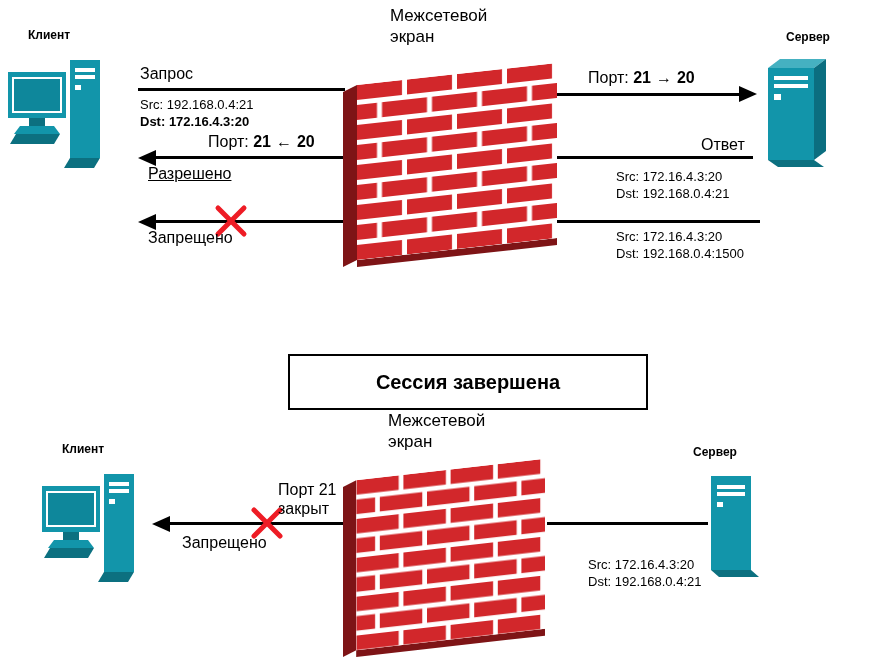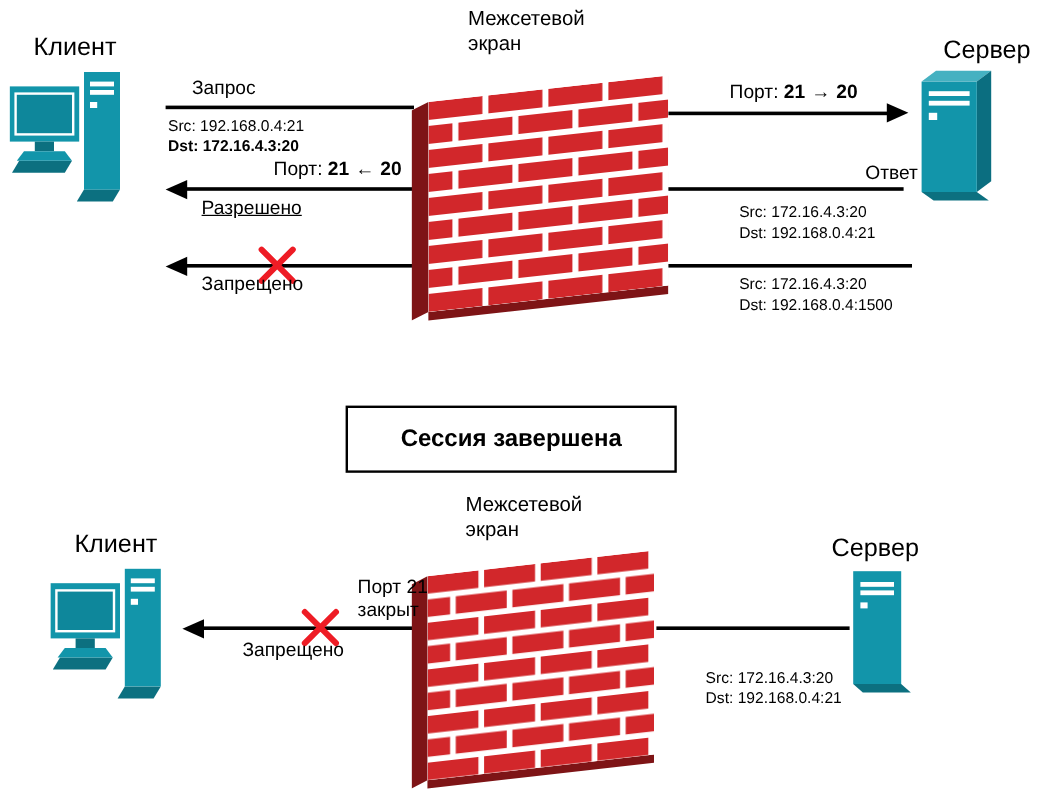--- a/index.html
+++ b/index.html
@@ -2,23 +2,23 @@
 <html><head>
 <meta charset="utf-8">
 <style>
   * { margin:0; padding:0; box-sizing:border-box; }
   html,body { background:#ffffff; }
   .page {
     position:relative; width:871px; height:661px; background:#ffffff;
     font-family:"Liberation Sans", sans-serif; color:#000; overflow:hidden;
   }
   .abs { position:absolute; }
-  .title { font-size:21px; white-space:nowrap; }
+  .title { font-size:12px; white-space:nowrap;font-weight:bold; }
   .title2 { font-size:17px; line-height:21px; white-space:nowrap; }
-  .lbl { font-size:16px; white-space:nowrap;margin-left:20px; }
+  .lbl { font-size:16px; white-space:nowrap; }
   .addr { font-size:13px; line-height:17px; white-space:nowrap; }
   .hline { position:absolute; height:3px; background:#000; }
   .ah-left {
     position:absolute; width:0; height:0;
     border-top:8px solid transparent; border-bottom:8px solid transparent;
     border-right:18px solid #000;
   }
   .ah-right {
     position:absolute; width:0; height:0;
     border-top:8px solid transparent; border-bottom:8px solid transparent;
@@ -173,21 +173,21 @@
     <span>Порт:</span>
     <b>21</b><span class="pa">←</span><b>20</b>
   </div>
 
   <div class="abs lbl" style="left:148px; top:165px;text-decoration:underline;">Разрешено</div>
 
   <div class="abs lbl" style="left:148px; top:229px;">Запрещено</div>
   <div class="abs addr" style="left:616px; top:228px;">Src: 172.16.4.3:20</div>
   <div class="abs addr" style="left:616px; top:245px;">Dst: 192.168.0.4:1500</div>
 
-  <div class="banner" style="left:288px; top:338px; width:276px; height:56px;">
+  <div class="banner" style="left:288px; top:354px; width:360px; height:56px;">
     <span>Сессия завершена</span>
   </div>
 
   <div class="abs title" style="left:62px; top:442px;">Клиент</div>
 
   <div class="abs title2" style="left:388px; top:410px;">
     <div>Межсетевой</div>
     <div>экран</div>
   </div>
 

